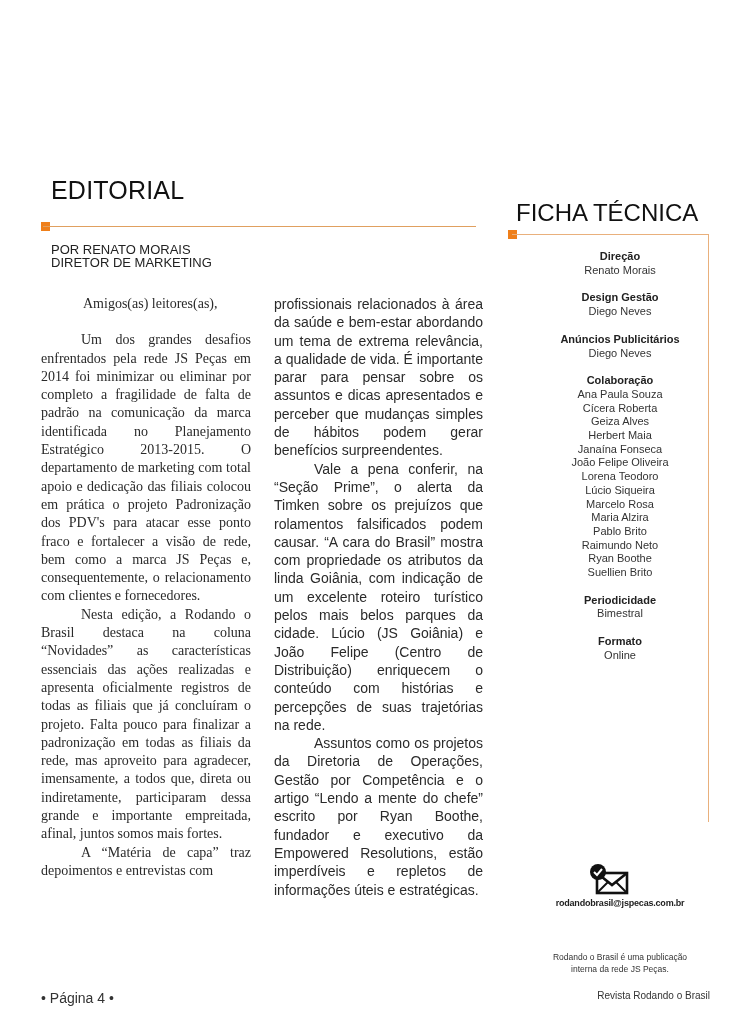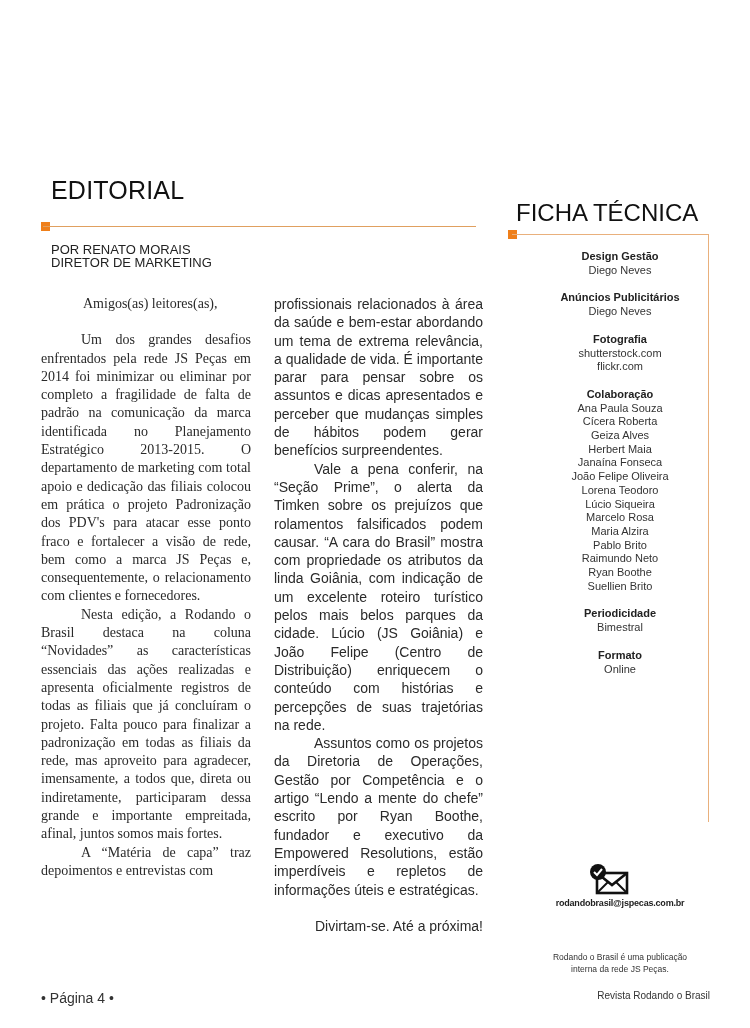--- a/index.html
+++ b/index.html
@@ -54,40 +54,38 @@
   <p class="greet">Amigos(as) leitores(as),</p>
   <p>Um dos grandes desafios enfrentados pela rede JS Peças em 2014 foi minimizar ou eliminar por completo a fragilidade de falta de padrão na comunicação da marca identificada no Planejamento Estratégico 2013-2015. O departamento de marketing com total apoio e dedicação das filiais colocou em prática o projeto Padronização dos PDV's para atacar esse ponto fraco e fortalecer a visão de rede, bem como a marca JS Peças e, consequentemente, o relacionamento com clientes e fornecedores.</p>
   <p>Nesta edição, a Rodando o Brasil destaca na coluna “Novidades” as características essenciais das ações realizadas e apresenta oficialmente registros de todas as filiais que já concluíram o projeto. Falta pouco para finalizar a padronização em todas as filiais da rede, mas aproveito para agradecer, imensamente, a todos que, direta ou indiretamente, participaram dessa grande e importante empreitada, afinal, juntos somos mais fortes.</p>
   <p>A “Matéria de capa” traz depoimentos e entrevistas com</p>
 </div>
 
 <div id="col2" class="col">
   <p style="text-indent:0">profissionais relacionados à área da saúde e bem-estar abordando um tema de extrema relevância, a qualidade de vida. É importante parar para pensar sobre os assuntos e dicas apresentados e perceber que mudanças simples de hábitos podem gerar benefícios surpreendentes.</p>
   <p>Vale a pena conferir, na “Seção Prime”, o alerta da Timken sobre os prejuízos que rolamentos falsificados podem causar. “A cara do Brasil” mostra com propriedade os atributos da linda Goiânia, com indicação de um excelente roteiro turístico pelos mais belos parques da cidade. Lúcio (JS Goiânia) e João Felipe (Centro de Distribuição) enriquecem o conteúdo com histórias e percepções de suas trajetórias na rede.</p>
   <p>Assuntos como os projetos da Diretoria de Operações, Gestão por Competência e o artigo “Lendo a mente do chefe” escrito por Ryan Boothe, fundador e executivo da Empowered Resolutions, estão imperdíveis e repletos de informações úteis e estratégicas.</p>
-  <p class="sign">Divirtam-se. Até a próxima!</p>
 </div>
 
 <div id="ft-title" class="abs">FICHA TÉCNICA</div>
 <div id="ft-mark" class="abs"></div>
 <div id="ft-rule-h" class="abs"></div>
 <div id="ft-rule-v" class="abs"></div>
 <div id="ft-body" class="abs">
     <div class="ft-sec">
+      <div class="ft-head">Direção</div>
+      <div>Renato Morais</div>
+    </div>
+    <div class="ft-sec">
       <div class="ft-head">Design Gestão</div>
       <div>Diego Neves</div>
     </div>
     <div class="ft-sec">
       <div class="ft-head">Anúncios Publicitários</div>
       <div>Diego Neves</div>
-    </div>
-    <div class="ft-sec">
-      <div class="ft-head">Fotografia</div>
-      <div>shutterstock.com</div>
-      <div>flickr.com</div>
     </div>
     <div class="ft-sec">
       <div class="ft-head">Colaboração</div>
       <div>Ana Paula Souza</div>
       <div>Cícera Roberta</div>
       <div>Geiza Alves</div>
       <div>Herbert Maia</div>
       <div>Janaína Fonseca</div>
       <div>João Felipe Oliveira</div>
       <div>Lorena Teodoro</div>

